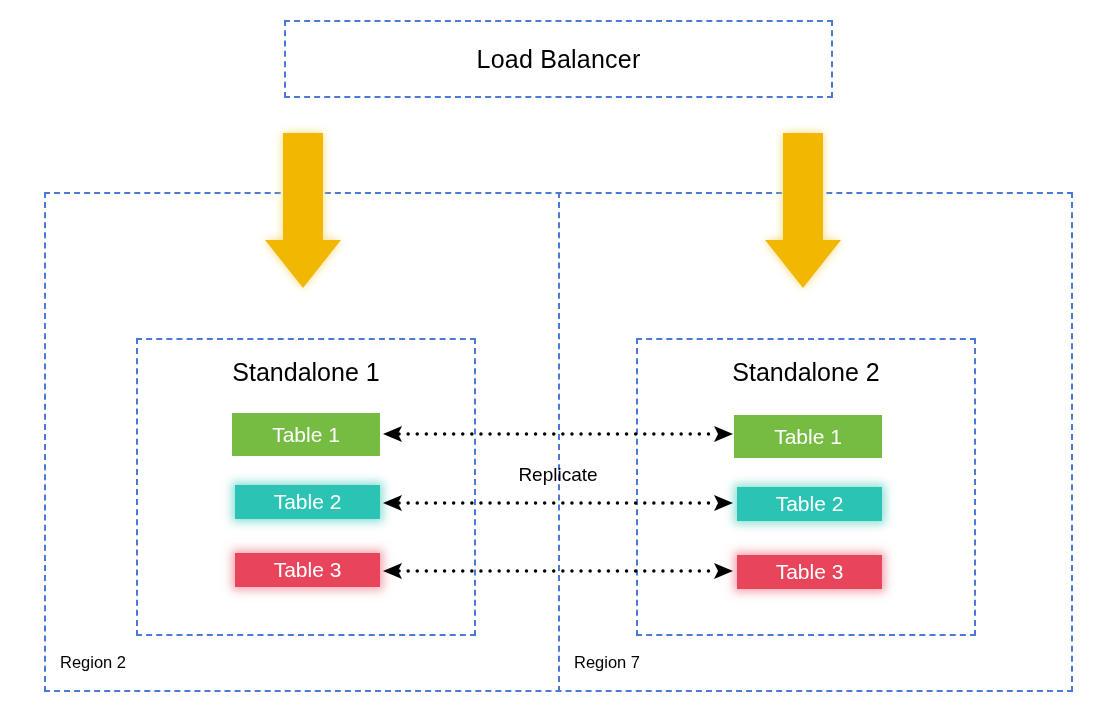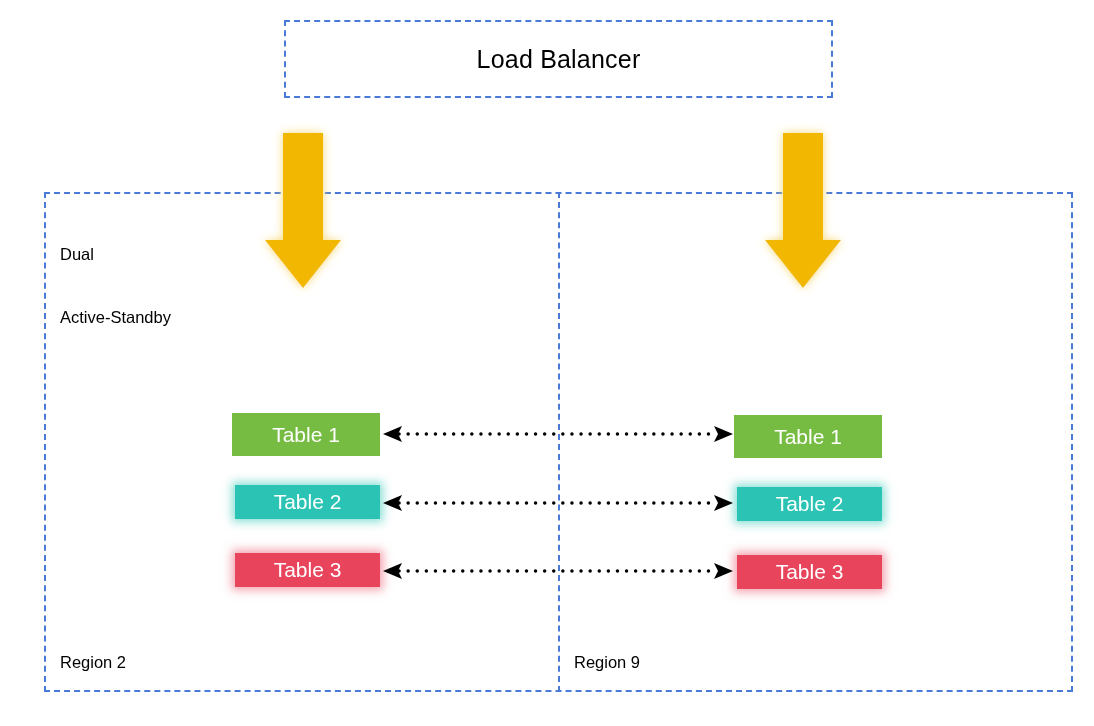--- a/index.html
+++ b/index.html
@@ -156,42 +156,45 @@
 <body>
 
 <div id="canvas">
 
   <div class="dashed-box" id="load-balancer">
     <span class="lb-label">Load Balancer</span>
   </div>
 
   <div class="dashed-box" id="dual-region">
 
-    <div class="region-label" id="dual-label">
-      <div>Dual</div>
-      <div>Active-Standby</div>
-    </div>
 
     <div class="region-label" id="region1-label">Region 2</div>
 
-    <div class="region-label" id="region2-label">Region 9</div>
+    <div class="region-label" id="region2-label">Region 7</div>
   </div>
 
   <div id="region-divider"></div>
 
-
+  <div class="dashed-box" id="standalone-1">
+    <div class="standalone-title">Standalone 1</div>
+  </div>
+
+  <div class="dashed-box" id="standalone-2">
+    <div class="standalone-title">Standalone 2</div>
+  </div>
 
   <div class="table-chip" id="l-table-1" style="background-color: rgb(118, 188, 67);">Table 1</div>
   <div class="table-chip glow-teal" id="l-table-2" style="background-color: rgb(43, 196, 180);">Table 2</div>
   <div class="table-chip glow-red" id="l-table-3" style="background-color: rgb(232, 69, 92);">Table 3</div>
 
   <div class="table-chip" id="r-table-1" style="background-color: rgb(118, 188, 67);">Table 1</div>
   <div class="table-chip glow-teal" id="r-table-2" style="background-color: rgb(43, 196, 180);">Table 2</div>
   <div class="table-chip glow-red" id="r-table-3" style="background-color: rgb(232, 69, 92);">Table 3</div>
 
+  <div id="replicate-label">Replicate</div>
 
   <svg class="svg-layer" viewBox="0 0 1094 726">
     <defs>
       <filter id="yellowGlow" x="-60%" y="-30%" width="220%" height="170%">
         <feDropShadow dx="0" dy="0" stdDeviation="5" flood-color="#f8d870" flood-opacity="0.95"></feDropShadow>
       </filter>
     </defs>
 
     <g>
       <polygon filter="url(#yellowGlow)" points="283,133 323,133 323,240 341,240 303,288 265,240 283,240" fill="#f2b705"></polygon>

